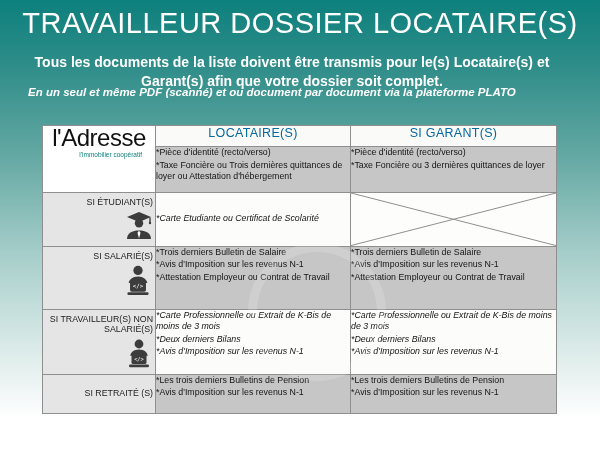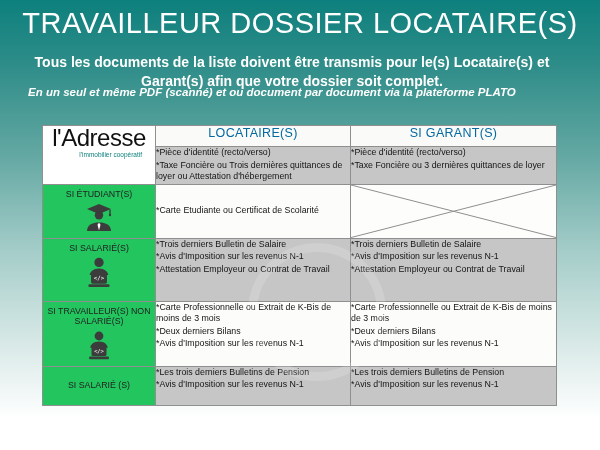--- a/index.html
+++ b/index.html
@@ -19,29 +19,29 @@
   .note{
     position:absolute;top:86px;left:28px;right:28px;text-align:left;
     color:#ffffff;font-size:11.5px;font-style:italic;font-weight:700;
   }
   table.doc-table{
     position:absolute;left:42px;top:125px;
     border-collapse:collapse;table-layout:fixed;background:#ffffff;
   }
   .doc-table td{border:1px solid #8f8f8f;vertical-align:top;padding:0;}
   .cell-shaded{background:#c6c6c6;}
-  .cell-white{background:#fcfcfa;}
+  .cell-white{background:#fcfcfa;font-style:italic;}
   .hdr-cell{
     font-size:12.5px;text-align:center;vertical-align:middle;
     background:#fafaf8;color:#0369a1;font-weight:500;letter-spacing:.3px;
   }
   .logo-cell{background:#ffffff;text-align:center;vertical-align:middle;}
   .logo-name{font-size:24px;color:#111111;letter-spacing:-.5px;line-height:1;}
   .logo-tag{font-size:6.5px;color:#0d807d;text-align:right;padding-right:13px;margin-top:1px;}
-  .label-cell{text-align:center;background:#22c55e;color:#222;}
+  .label-cell{text-align:right;background:#e5e5e5;color:#222;}
   .label-text{font-size:8.8px;padding:4px 2px 0 2px;line-height:1.2;}
   .label-icon{margin-top:2px;}
   .doc-cell{font-size:8.8px;line-height:1.32;color:#141414;padding:3px 6px;}
   .doc-line{margin:0 0 1px 0;}
   .cross-cell{position:relative;background:#fdfdfc;}
   .cross-cell svg{position:absolute;left:0;top:0;width:100%;height:100%;display:block;}
   .watermark-arc{
     position:absolute;left:248px;top:243px;width:120px;height:120px;
     border:9px solid rgba(255,255,255,.16);border-radius:50%;
     pointer-events:none;
@@ -63,21 +63,21 @@
   </colgroup>
   <tbody>
       <tr style="height:21px">
     <td class="logo-cell" rowspan="2">
       <div class="logo-name">l'Adresse</div>
       <div class="logo-tag">l'immobilier coopératif</div>
     </td>
     <td class="hdr-cell">LOCATAIRE(S)</td>
     <td class="hdr-cell">SI GARANT(S)</td>
   </tr>
-  <tr style="height:38px">
+  <tr style="height:46px">
     <td class="doc-cell cell-shaded">
       <div class="doc-line">*Pièce d'identité (recto/verso)</div>
       <div class="doc-line">*Taxe Foncière ou Trois dernières quittances de loyer ou Attestation d'hébergement</div>
     </td>
     <td class="doc-cell cell-shaded">
       <div class="doc-line">*Pièce d'identité (recto/verso)</div>
       <div class="doc-line">*Taxe Foncière ou 3 dernières quittances de loyer</div>
     </td>
   </tr>
   <tr style="height:52px">
@@ -147,21 +147,21 @@
       <div class="doc-line">*Avis d'Imposition sur les revenus N-1</div>
     </td>
     <td class="doc-cell cell-white">
       <div class="doc-line">*Carte Professionnelle ou Extrait de K-Bis de moins de 3 mois</div>
       <div class="doc-line">*Deux derniers Bilans</div>
       <div class="doc-line">*Avis d'Imposition sur les revenus N-1</div>
     </td>
   </tr>
   <tr style="height:39px">
     <td class="label-cell" style="vertical-align:middle">
-      <div class="label-text" style="padding-top:0">SI SALARIÉ (S)</div>
+      <div class="label-text" style="padding-top:0">SI RETRAITÉ (S)</div>
     </td>
     <td class="doc-cell cell-shaded">
       <div class="doc-line">*Les trois derniers Bulletins de Pension</div>
       <div class="doc-line">*Avis d'Imposition sur les revenus N-1</div>
     </td>
     <td class="doc-cell cell-shaded">
       <div class="doc-line">*Les trois derniers Bulletins de Pension</div>
       <div class="doc-line">*Avis d'Imposition sur les revenus N-1</div>
     </td>
   </tr>

